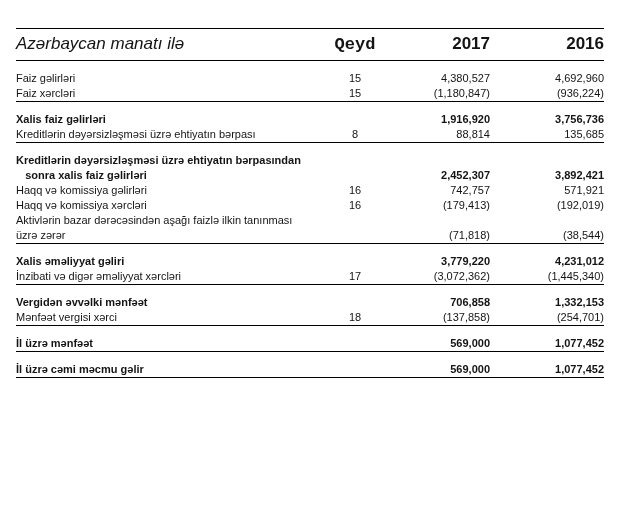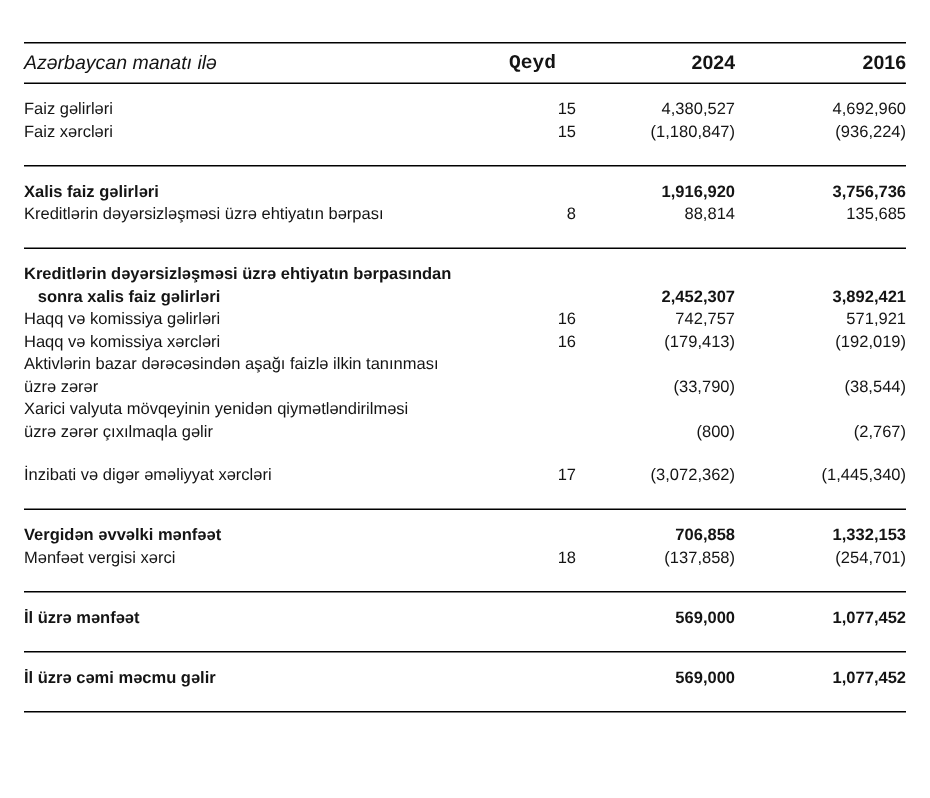--- a/index.html
+++ b/index.html
@@ -23,58 +23,58 @@
   col.c-label { width: auto; }
   col.c-note  { width: 58px; }
   col.c-y1    { width: 106px; }
   col.c-y2    { width: 114px; }
 
   thead tr { border-top: 1px solid #000; border-bottom: 1px solid #000; }
   thead th {
     font-weight: bold;
     padding: 5px 0 6px 0;
     vertical-align: bottom;
-    font-size: 13px;
+    font-size: 17px;
   }
   th.h-label { text-align: left; font-style: italic; font-weight: normal; }
   th.h-note  { text-align: center; font-family: Liberation Mono, monospace; }
   th.h-num   { text-align: right; }
 
   tbody.section tr.sec-start { border-top: 1px solid #000; }
   tbody.section.first tr.sec-start { border-top: none; margin-left: 36px; }
 
   td {
     line-height: 15px;
     vertical-align: bottom;
     padding: 0;
   }
   tr.sec-start td { padding-top: 10px; }
-  tr.sec-end td   { padding-bottom: 14px; }
+  tr.sec-end td   { }
 
   td.label { text-align: left; white-space: pre-wrap; padding-right: 8px; }
-  td.note  { text-align: right; }
+  td.note  { text-align: center; }
   td.num   { text-align: right; }
   tr.bold td { font-weight: bold; }
 </style>
 </head>
 <body>
 
 <div class="page">
   <table class="statement">
     <colgroup>
       <col class="c-label">
       <col class="c-note">
       <col class="c-y1">
       <col class="c-y2">
     </colgroup>
     <thead>
       <tr>
         <th class="h-label">Azərbaycan manatı ilə</th>
         <th class="h-note">Qeyd</th>
-        <th class="h-num">2024</th>
+        <th class="h-num">2017</th>
         <th class="h-num">2016</th>
       </tr>
     </thead>
   <tbody class="section first">
         <tr class="sec-start">
           <td class="label">Faiz gəlirləri</td>
           <td class="note">15</td>
           <td class="num">4,380,527</td>
           <td class="num">4,692,960</td>
         </tr>
@@ -116,32 +116,31 @@
         <tr>
           <td class="label">Haqq və komissiya xərcləri</td>
           <td class="note">16</td>
           <td class="num">(179,413)</td>
           <td class="num">(192,019)</td>
         </tr>
         <tr>
           <td class="label">Aktivlərin bazar dərəcəsindən aşağı faizlə ilkin tanınması
 üzrə zərər</td>
           <td class="note"></td>
-          <td class="num">(33,790)</td>
+          <td class="num">(71,818)</td>
           <td class="num">(38,544)</td>
-        </tr>
-        <tr class="sec-end">
-          <td class="label">Xarici valyuta mövqeyinin yenidən qiymətləndirilməsi
-üzrə zərər çıxılmaqla gəlir</td>
-          <td class="note"></td>
-          <td class="num">(800)</td>
-          <td class="num">(2,767)</td>
         </tr>
       </tbody>
       <tbody class="section">
+        <tr class="bold sec-start">
+          <td class="label">Xalis əməliyyat gəliri</td>
+          <td class="note"></td>
+          <td class="num">3,779,220</td>
+          <td class="num">4,231,012</td>
+        </tr>
         <tr class="sec-end">
           <td class="label">İnzibati və digər əməliyyat xərcləri</td>
           <td class="note">17</td>
           <td class="num">(3,072,362)</td>
           <td class="num">(1,445,340)</td>
         </tr>
       </tbody>
       <tbody class="section">
         <tr class="bold sec-start">
           <td class="label">Vergidən əvvəlki mənfəət</td>

